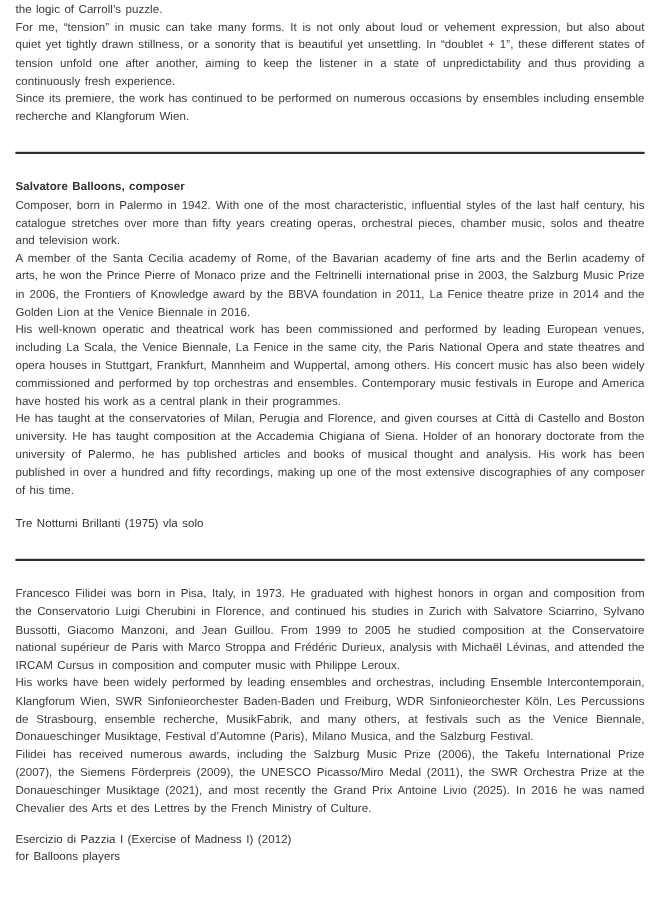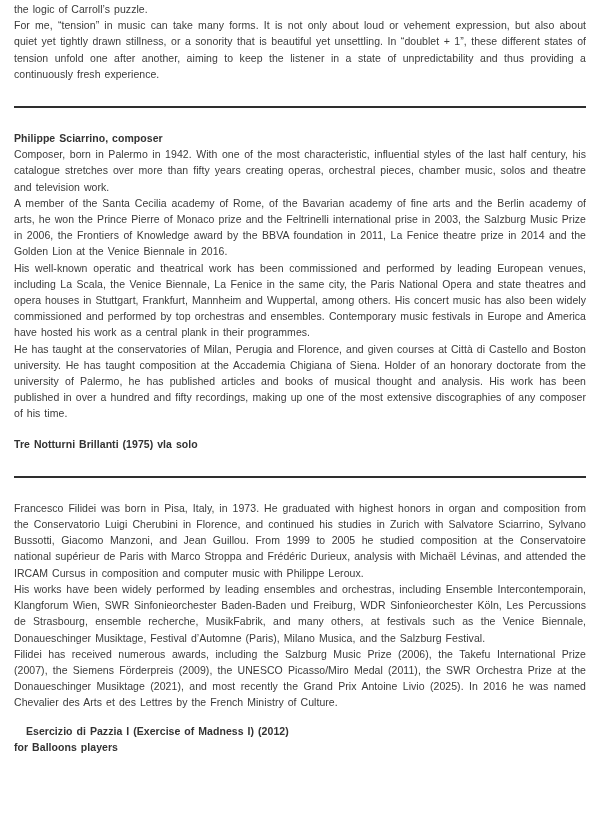--- a/index.html
+++ b/index.html
@@ -37,46 +37,46 @@
     line-height: 16.2px;
   }
   .divider {
     border: none;
     border-top: 2.5px solid #2e2e2e;
     margin: 24px 0 22px 0;
     height: 0;
   }
   .work-title {
     margin-top: 14px !important;
-    font-weight: bold;
+    font-weight: normal;
     color: #333333;
     text-align: left;
   }
   .work-title.first-of-pair {
     margin-top: 12px !important;
-    margin-left: 12px;
   }
   .work-title.subtitle {
     margin-top: 0 !important;
   }
 </style>
 </head>
 <body>
 
 <div class="page">
 
   <section>
     <p>the logic of Carroll’s puzzle.</p>
     <p>For me, “tension” in music can take many forms. It is not only about loud or vehement expression, but also about quiet yet tightly drawn stillness, or a sonority that is beautiful yet unsettling. In “doublet + 1”, these different states of tension unfold one after another, aiming to keep the listener in a state of unpredictability and thus providing a continuously fresh experience.</p>
+    <p>Since its premiere, the work has continued to be performed on numerous occasions by ensembles including ensemble recherche and Klangforum Wien.</p>
   </section>
 
   <hr class="divider">
 
   <section>
-    <p class="heading">Philippe Sciarrino, composer</p>
+    <p class="heading">Salvatore Balloons, composer</p>
     <p>Composer, born in Palermo in 1942. With one of the most characteristic, influential styles of the last half century, his catalogue stretches over more than fifty years creating operas, orchestral pieces, chamber music, solos and theatre and television work.</p>
     <p>A member of the Santa Cecilia academy of Rome, of the Bavarian academy of fine arts and the Berlin academy of arts, he won the Prince Pierre of Monaco prize and the Feltrinelli international prise in 2003, the Salzburg Music Prize in 2006, the Frontiers of Knowledge award by the BBVA foundation in 2011, La Fenice theatre prize in 2014 and the Golden Lion at the Venice Biennale in 2016.</p>
     <p>His well-known operatic and theatrical work has been commissioned and performed by leading European venues, including La Scala, the Venice Biennale, La Fenice in the same city, the Paris National Opera and state theatres and opera houses in Stuttgart, Frankfurt, Mannheim and Wuppertal, among others. His concert music has also been widely commissioned and performed by top orchestras and ensembles. Contemporary music festivals in Europe and America have hosted his work as a central plank in their programmes.</p>
     <p>He has taught at the conservatories of Milan, Perugia and Florence, and given courses at Città di Castello and Boston university. He has taught composition at the Accademia Chigiana of Siena. Holder of an honorary doctorate from the university of Palermo, he has published articles and books of musical thought and analysis. His work has been published in over a hundred and fifty recordings, making up one of the most extensive discographies of any composer of his time.</p>
     <p class="work-title">Tre Notturni Brillanti (1975) vla solo</p>
   </section>
 
   <hr class="divider">
 
   <section>

